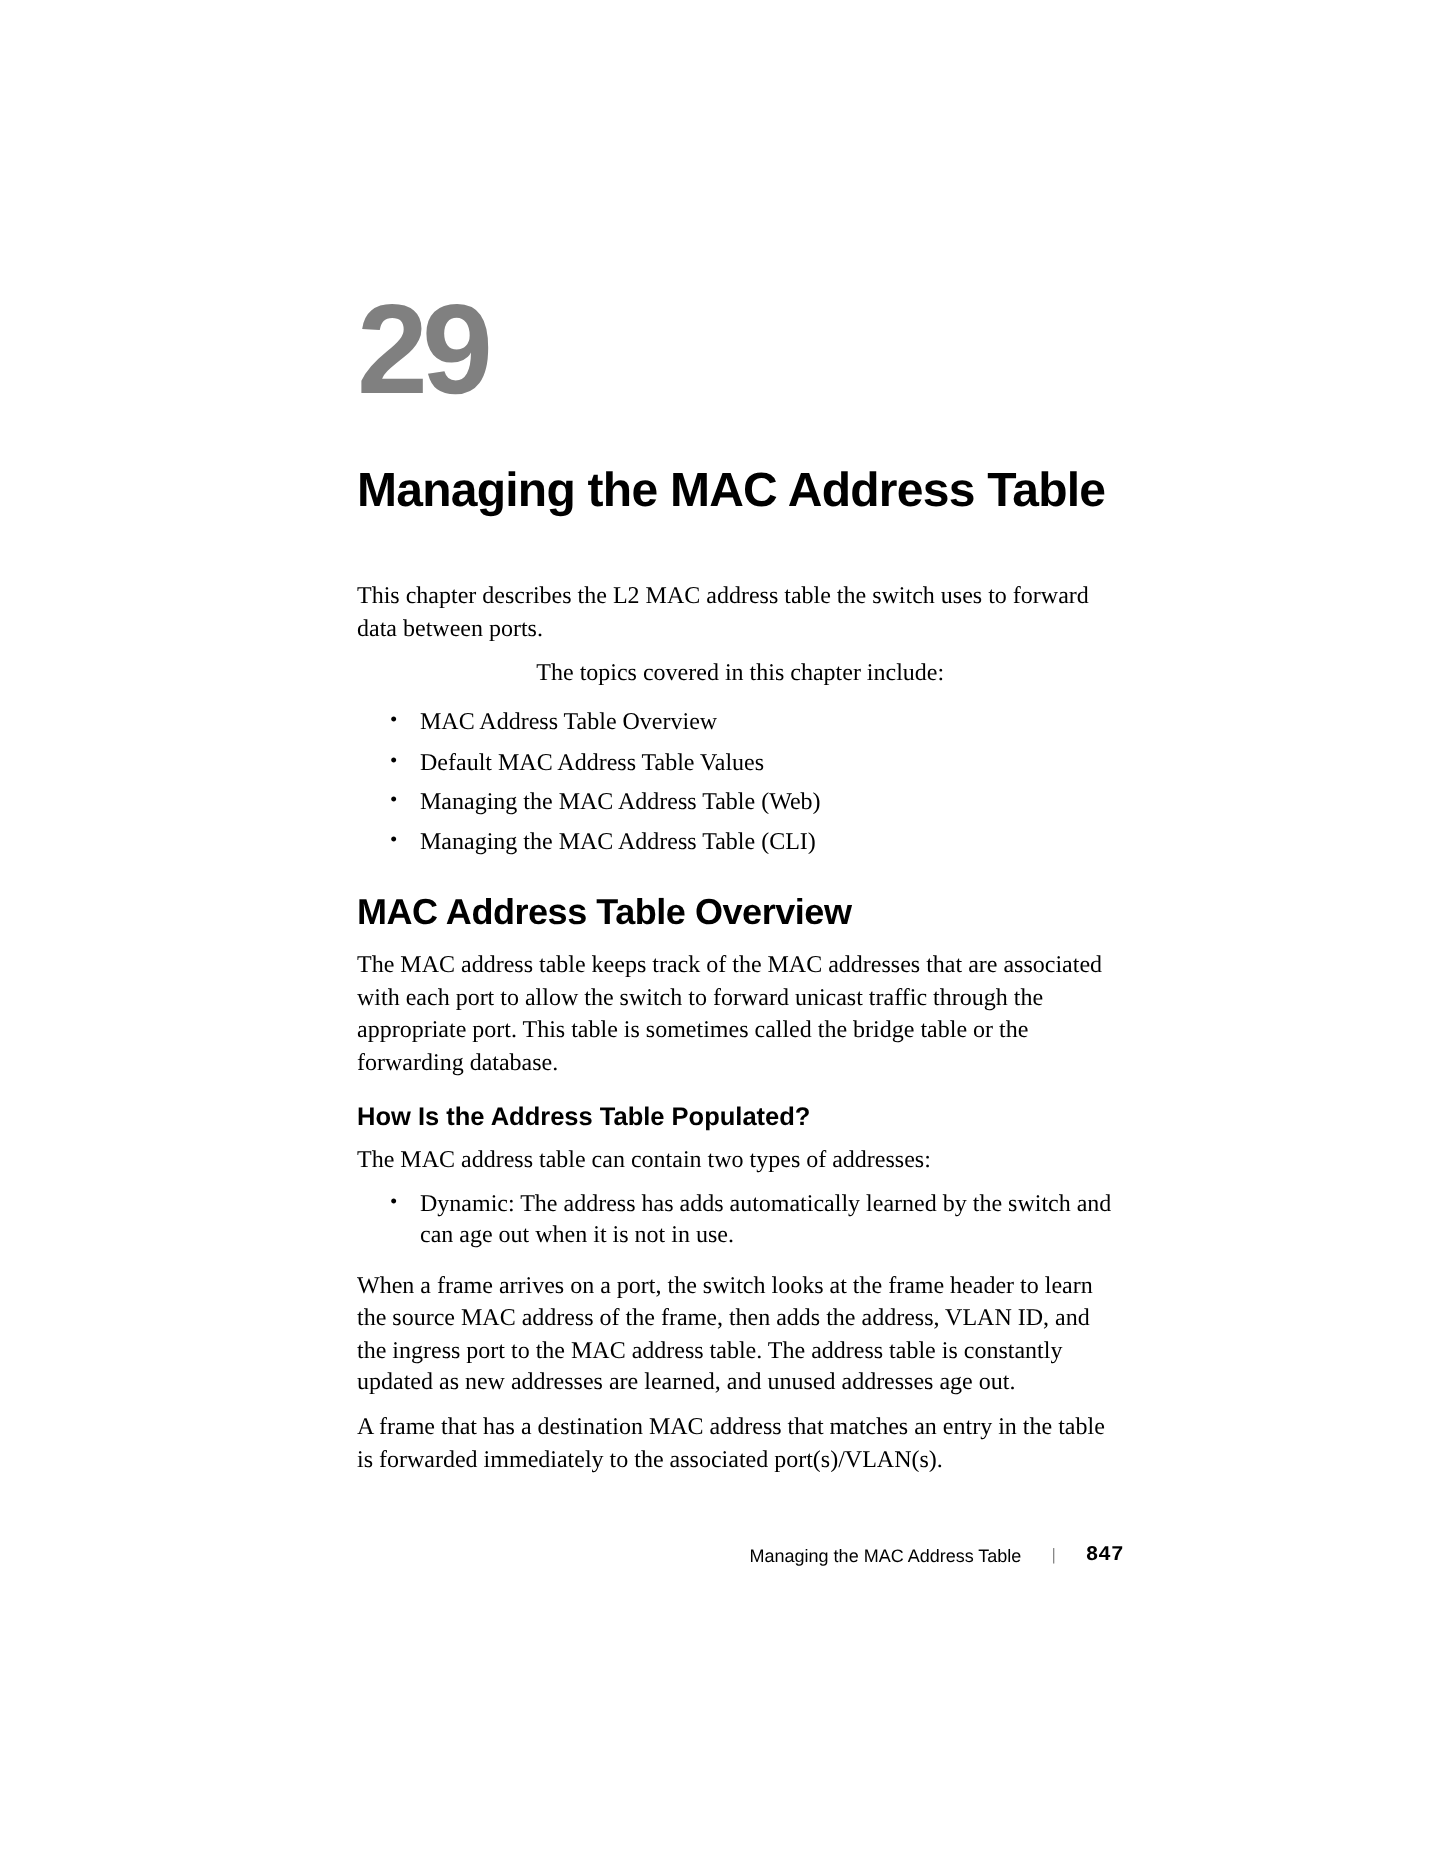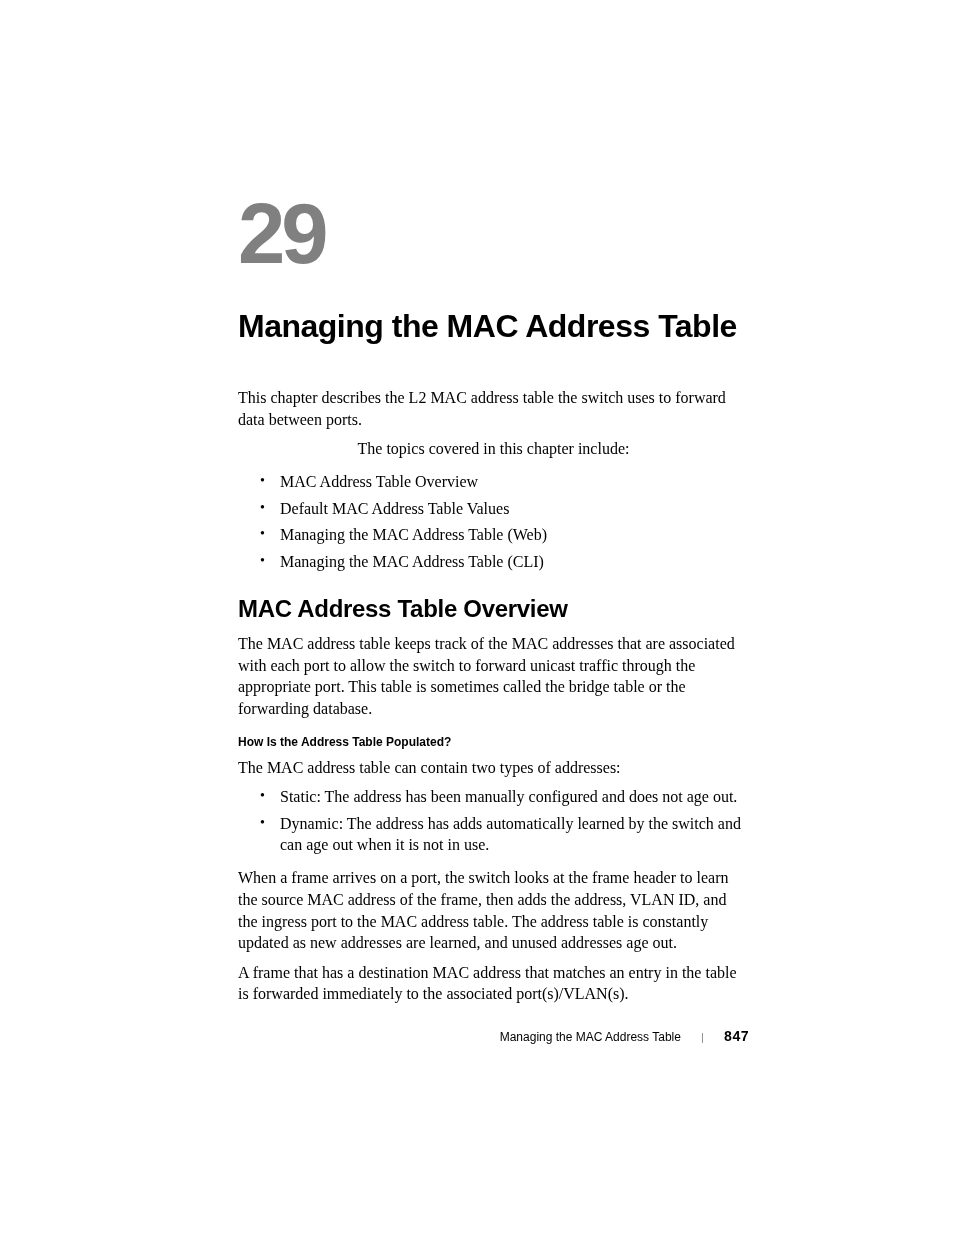--- a/index.html
+++ b/index.html
@@ -62,21 +62,21 @@
     }
     .section-heading {
       font-family: 'Arial Narrow', Arial, sans-serif;
       font-size: 24px;
       font-weight: bold;
       margin-bottom: 10px;
       letter-spacing: -0.3px;
     }
     .sub-heading {
       font-family: 'Arial Narrow', Arial, sans-serif;
-      font-size: 12px;
+      font-size: 17px;
       font-weight: bold;
       margin-top: 16px;
       margin-bottom: 8px;
     }
     .para-gap { margin-top: 2px; }
     .footer {
       position: absolute;
       bottom: 190px;
       right: 205px;
       font-family: Arial, sans-serif;
@@ -112,21 +112,20 @@
     <li>Managing the MAC Address Table (CLI)</li>
   </ul>
 
   <h2 class="section-heading">MAC Address Table Overview</h2>
   <p class="body-text">The MAC address table keeps track of the MAC addresses that are associated with each port to allow the switch to forward unicast traffic through the appropriate port. This table is sometimes called the bridge table or the forwarding database.</p>
 
   <h3 class="sub-heading">How Is the Address Table Populated?</h3>
   <p class="body-text">The MAC address table can contain two types of addresses:</p>
 
   <ul class="topic-list" style="margin-bottom:12px;">
-    <li>Static: The address has been manually configured and does not age out.</li>
     <li>Dynamic: The address has adds automatically learned by the switch and can age out when it is not in use.</li>
   </ul>
 
   <p class="body-text para-gap">When a frame arrives on a port, the switch looks at the frame header to learn the source MAC address of the frame, then adds the address, VLAN ID, and the ingress port to the MAC address table. The address table is constantly updated as new addresses are learned, and unused addresses age out.</p>
   <p class="body-text para-gap">A frame that has a destination MAC address that matches an entry in the table is forwarded immediately to the associated port(s)/VLAN(s).</p>
 </div>
 
 <div class="footer">
   <span>Managing the MAC Address Table</span>
   <span class="sep">|</span>

